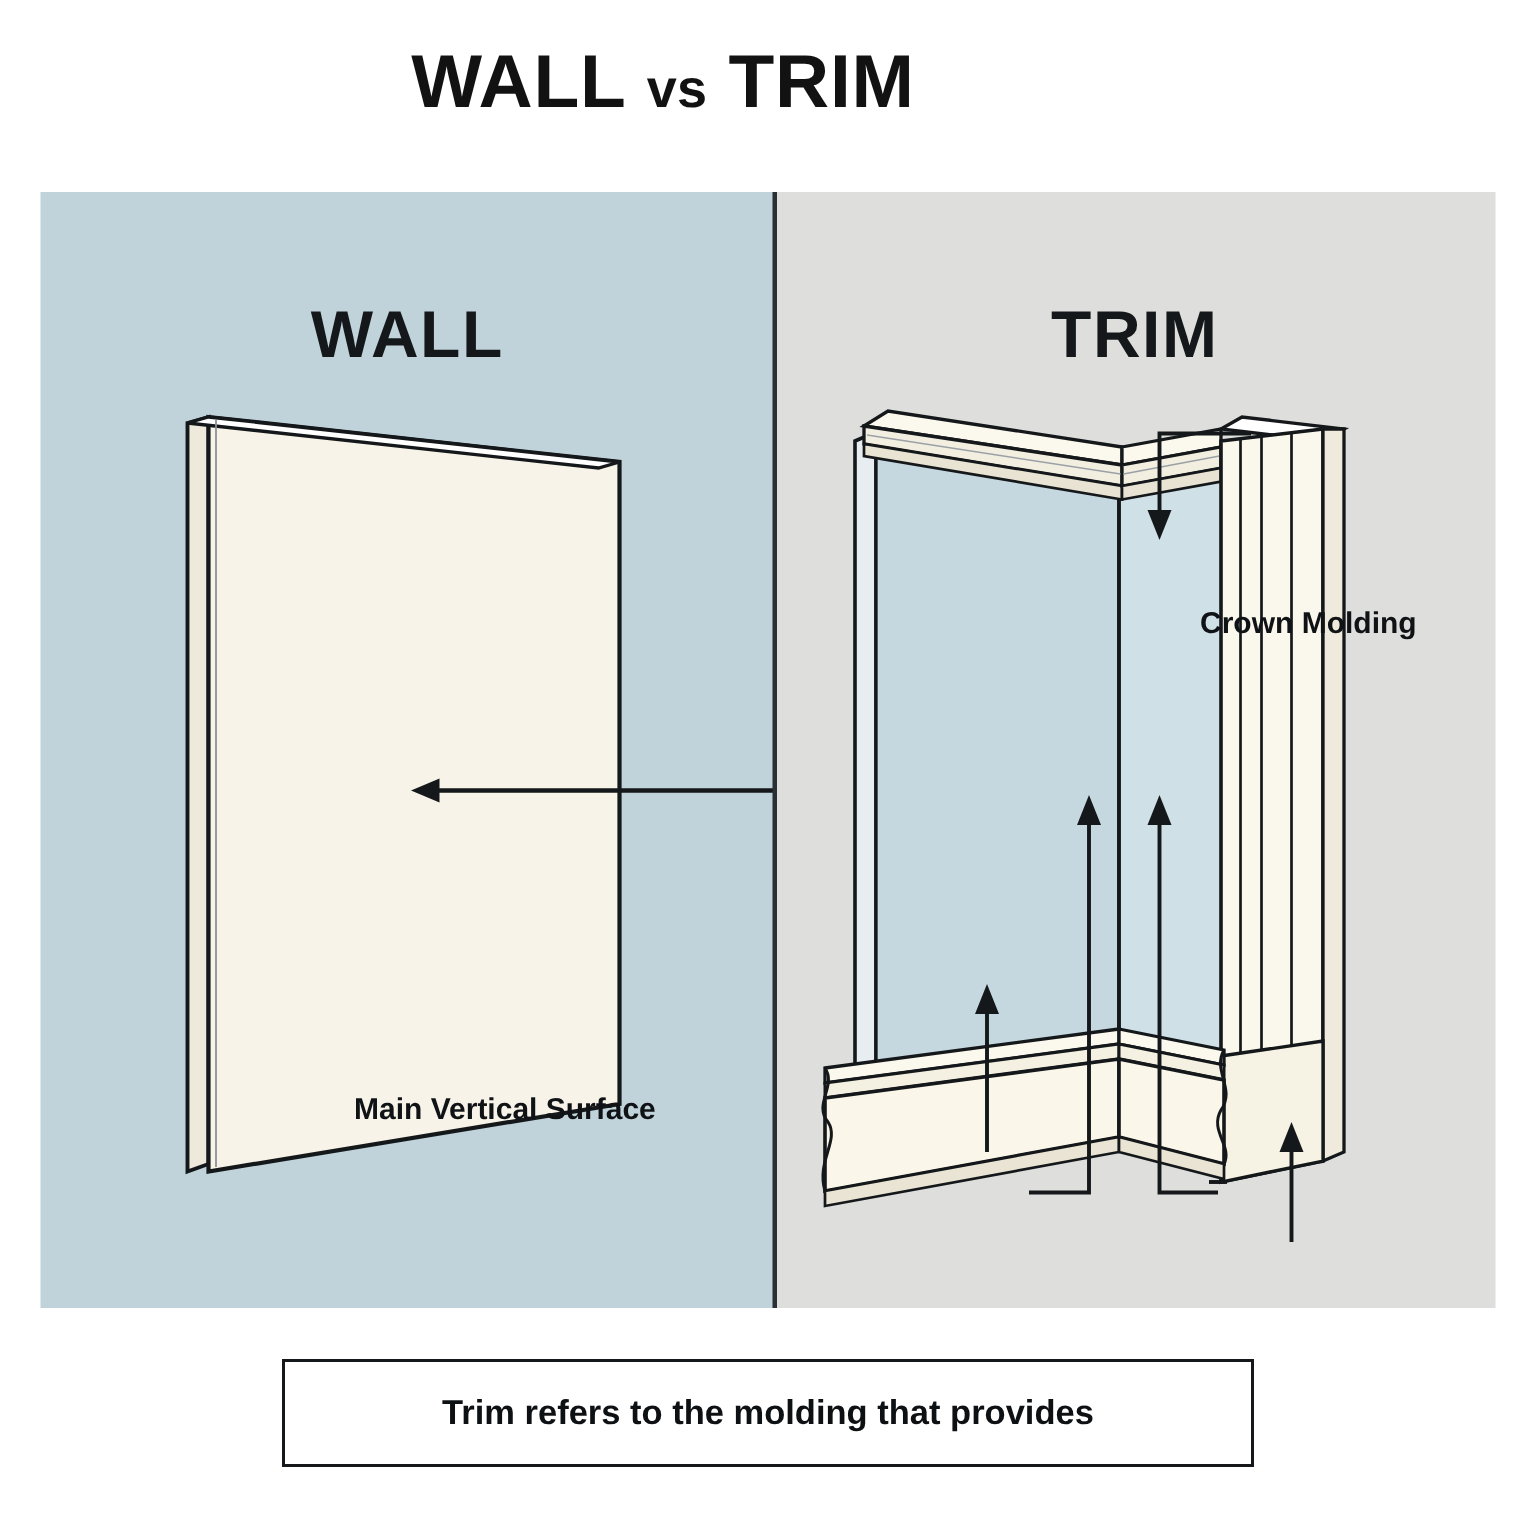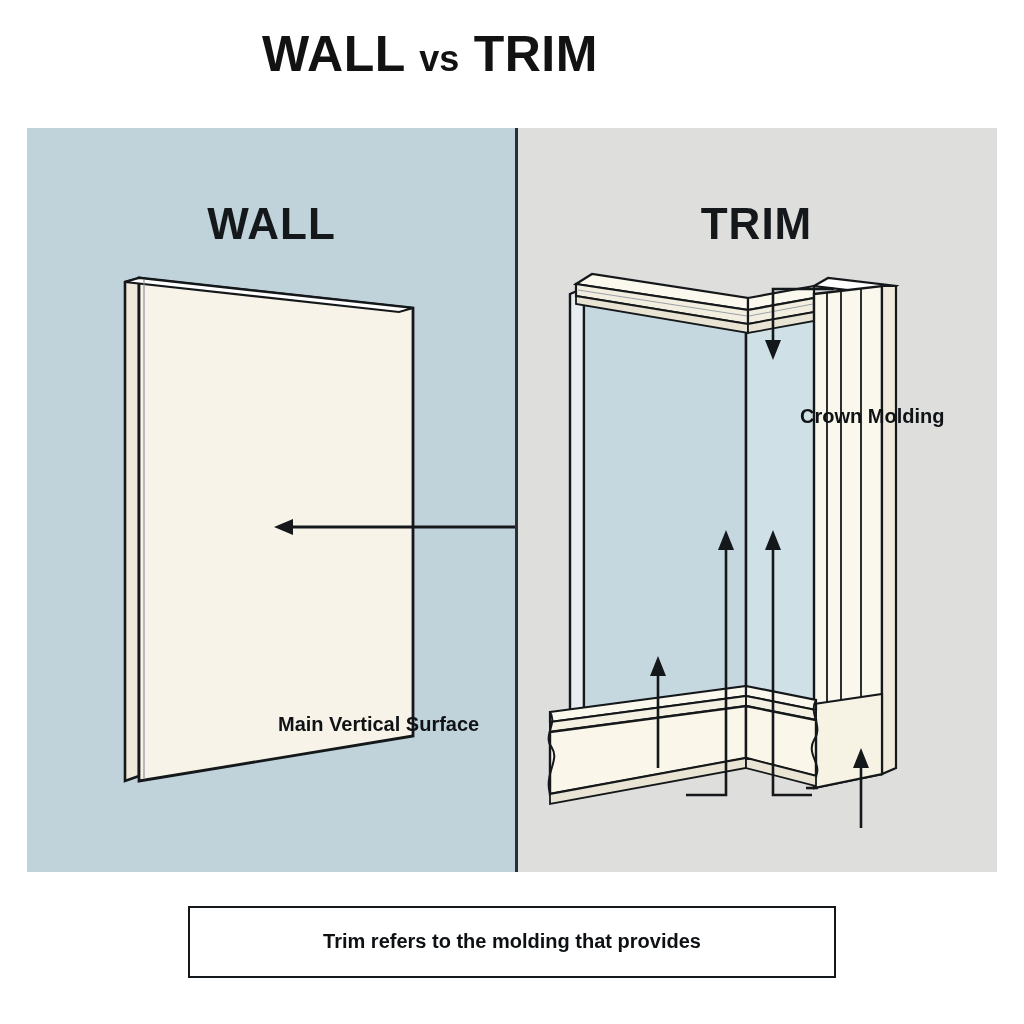--- a/index.html
+++ b/index.html
@@ -6,21 +6,21 @@
   body{
     width:1024px;height:1024px;
     background:#ffffff;
     font-family:"Liberation Sans", sans-serif;
     overflow:hidden;
   }
   .page{position:relative;width:1024px;height:1024px;}
 
   
   .title{
-    position:absolute;top:28px;left:0;width:860px;
+    position:absolute;top:28px;left:12px;width:860px;
     text-align:center;
     font-size:50px;font-weight:bold;letter-spacing:0.5px;
     color:#121212;line-height:1.05;
     white-space:nowrap;
   }
   .title .vs{font-size:36px;font-weight:bold;letter-spacing:0px;}
 
   
   .panels{
     position:absolute;left:27px;top:128px;
@@ -42,34 +42,34 @@
 
   
   .svg-layer{position:absolute;left:0;top:0;}
 
   
   .anno{
     position:absolute;
     font-size:20px;font-weight:bold;color:#101316;
     line-height:1.22;white-space:nowrap;
   }
-  .anno-wall{left:209px;top:584px;margin-left:42px;}
+  .anno-wall{left:209px;top:600px;}
   .anno-crown{left:799px;top:279px;}
 
   
   .caption{
     position:absolute;left:188px;top:906px;
     width:648px;height:72px;
     border:2.5px solid #15181a;background:#ffffff;
     box-sizing:border-box;
     display:flex;align-items:center;justify-content:center;
   }
   .caption-text{
     text-align:center;
-    font-size:20px;font-weight:bold;color:#0e1114;
+    font-size:23px;font-weight:bold;color:#0e1114;
     line-height:1.28;
     padding:0 8px;
   }
 </style>
 </head>
 <body>
 
 <div class="page">
 
   <div class="title">

